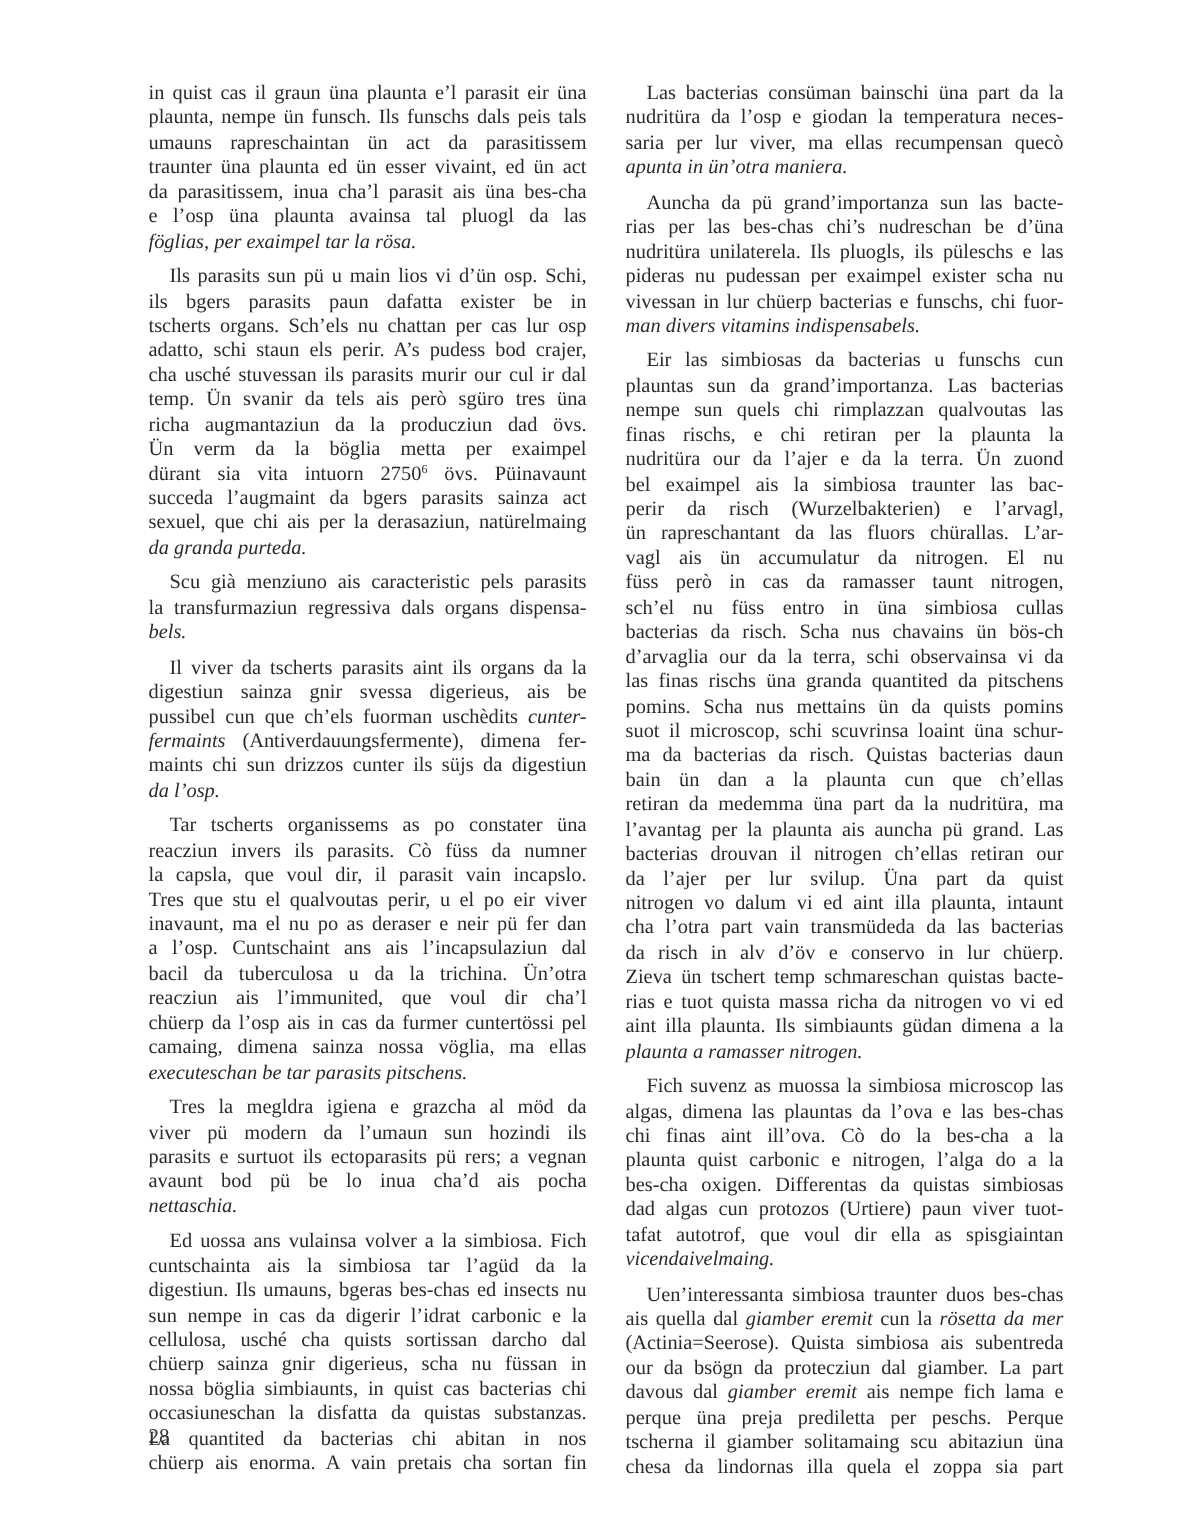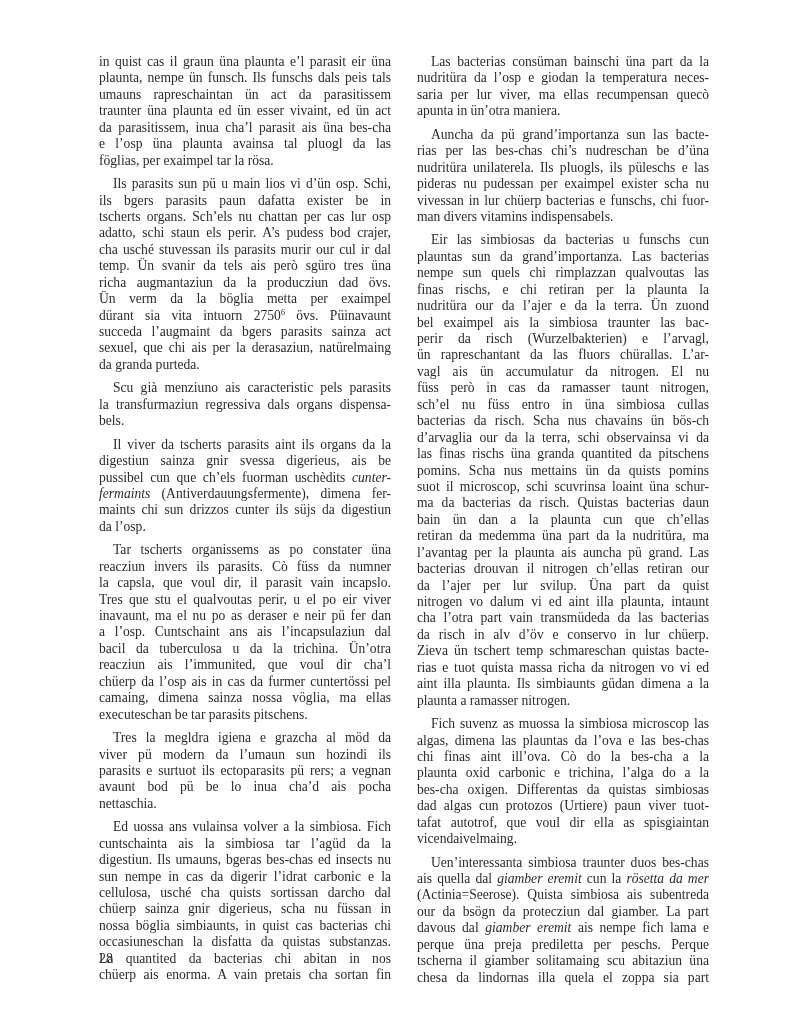--- a/index.html
+++ b/index.html
@@ -7,21 +7,21 @@
     width: 800px; height: 1024px; background: #ffffff; position: relative; overflow: hidden;
     font-family: "Liberation Serif", "DejaVu Serif", serif; color: #2a2a2a;
   }
   .page { position: absolute; left: 0; top: 0; width: 800px; height: 1024px; }
   .col { position: absolute; top: 54px; width: 292px; font-size: 13.6px; line-height: 16.45px; }
   .col-left { left: 99px; }
   .col-right { left: 417px; }
   .para { margin: 0 0 7px 0; }
   .line { display: block; white-space: nowrap; text-align: justify; text-align-last: justify; height: 16.45px; overflow: visible; }
   .line.indent { padding-left: 14px; }
-  .line.last { text-align-last: left; }
+  .line.last { text-align-last: left; font-style: italic; }
   .page-number { position: absolute; left: 99px; top: 951px; font-size: 14px; color: #333; }
   sup { font-size: 8px; line-height: 0; vertical-align: 5px; }
 </style>
 </head>
 <body>
 
 <div class="page">
   <div class="col col-left">
       <div class="para">
         <span class="line">in quist cas il graun üna plaunta e’l parasit eir üna</span>
@@ -135,21 +135,21 @@
         <span class="line">da risch in alv d’öv e conservo in lur chüerp.</span>
         <span class="line">Zieva ün tschert temp schmareschan quistas bacte-</span>
         <span class="line">rias e tuot quista massa richa da nitrogen vo vi ed</span>
         <span class="line">aint illa plaunta. Ils simbiaunts güdan dimena a la</span>
         <span class="line last">plaunta a ramasser nitrogen.</span>
       </div>
       <div class="para">
         <span class="line indent">Fich suvenz as muossa la simbiosa microscop las</span>
         <span class="line">algas, dimena las plauntas da l’ova e las bes-chas</span>
         <span class="line">chi finas aint ill’ova. Cò do la bes-cha a la</span>
-        <span class="line">plaunta oxid carbonic e trichina, l’alga do a la</span>
+        <span class="line">plaunta quist carbonic e nitrogen, l’alga do a la</span>
         <span class="line">bes-cha oxigen. Differentas da quistas simbiosas</span>
         <span class="line">dad algas cun protozos (Urtiere) paun viver tuot-</span>
         <span class="line">tafat autotrof, que voul dir ella as spisgiaintan</span>
         <span class="line last">vicendaivelmaing.</span>
       </div>
       <div class="para">
         <span class="line indent">Uen’interessanta simbiosa traunter duos bes-chas</span>
         <span class="line">ais quella dal <i>giamber eremit</i> cun la <i>rösetta da mer</i></span>
         <span class="line">(Actinia=Seerose). Quista simbiosa ais subentreda</span>
         <span class="line">our da bsögn da protecziun dal giamber. La part</span>

